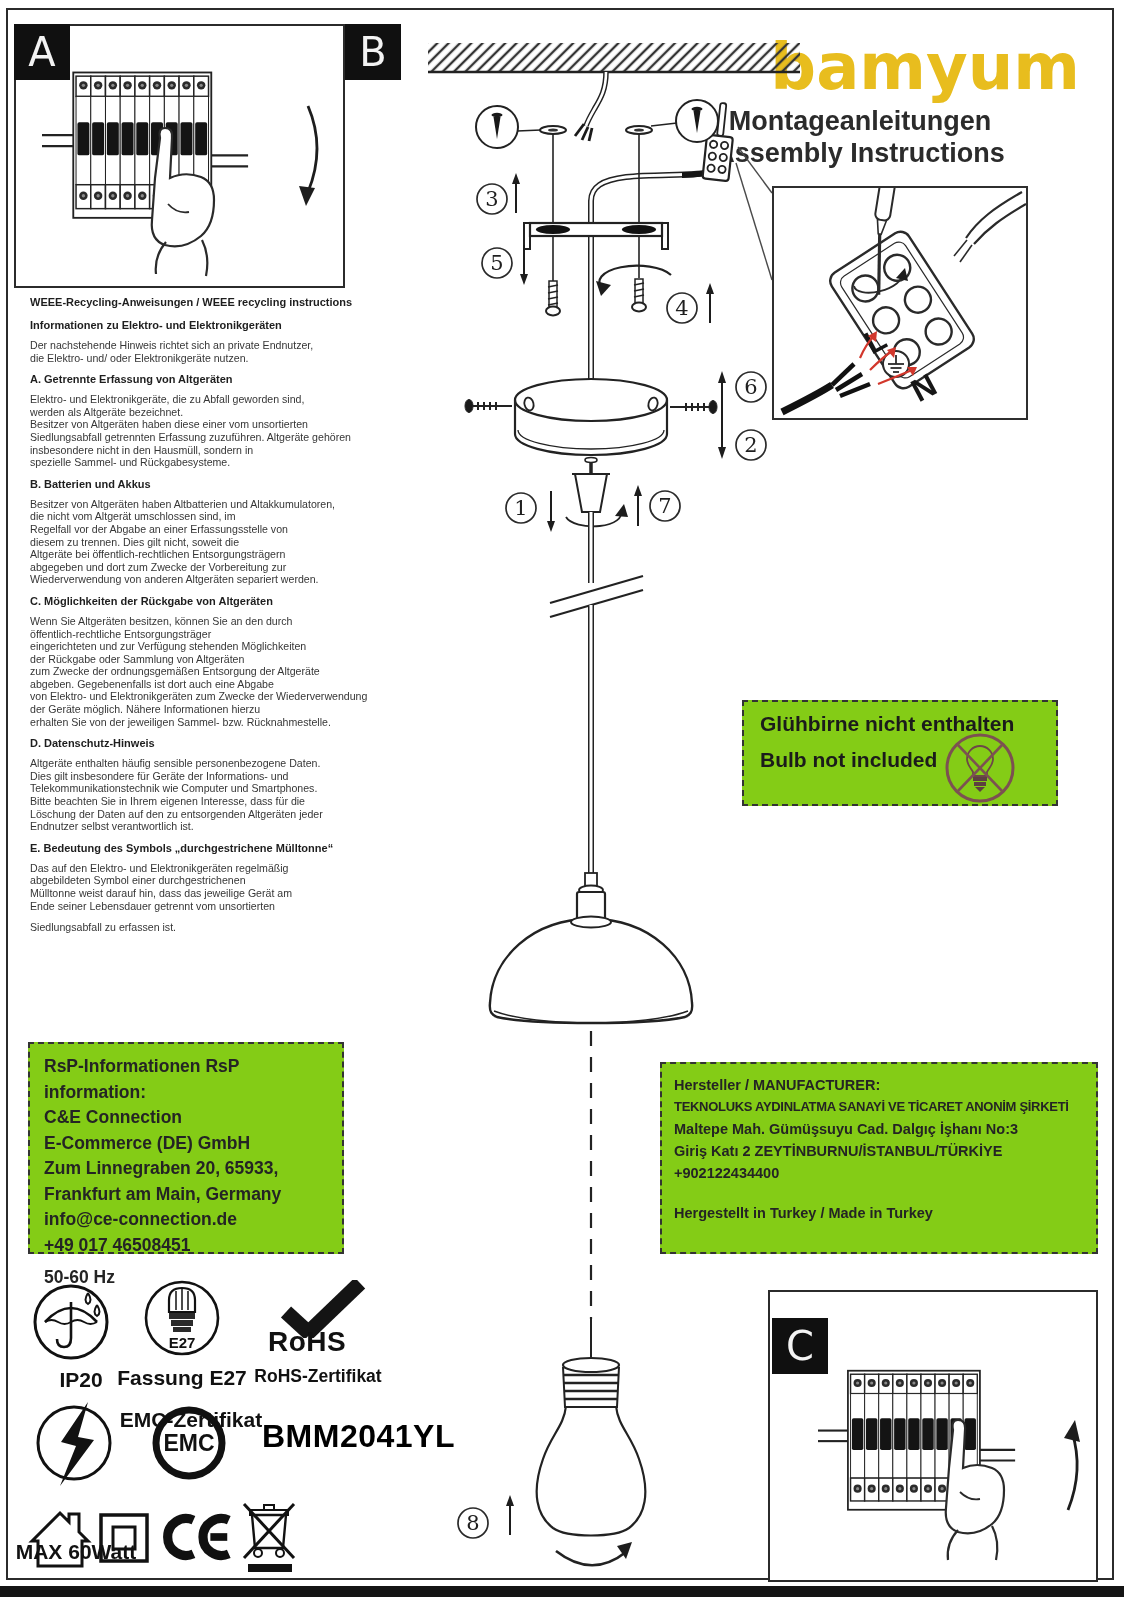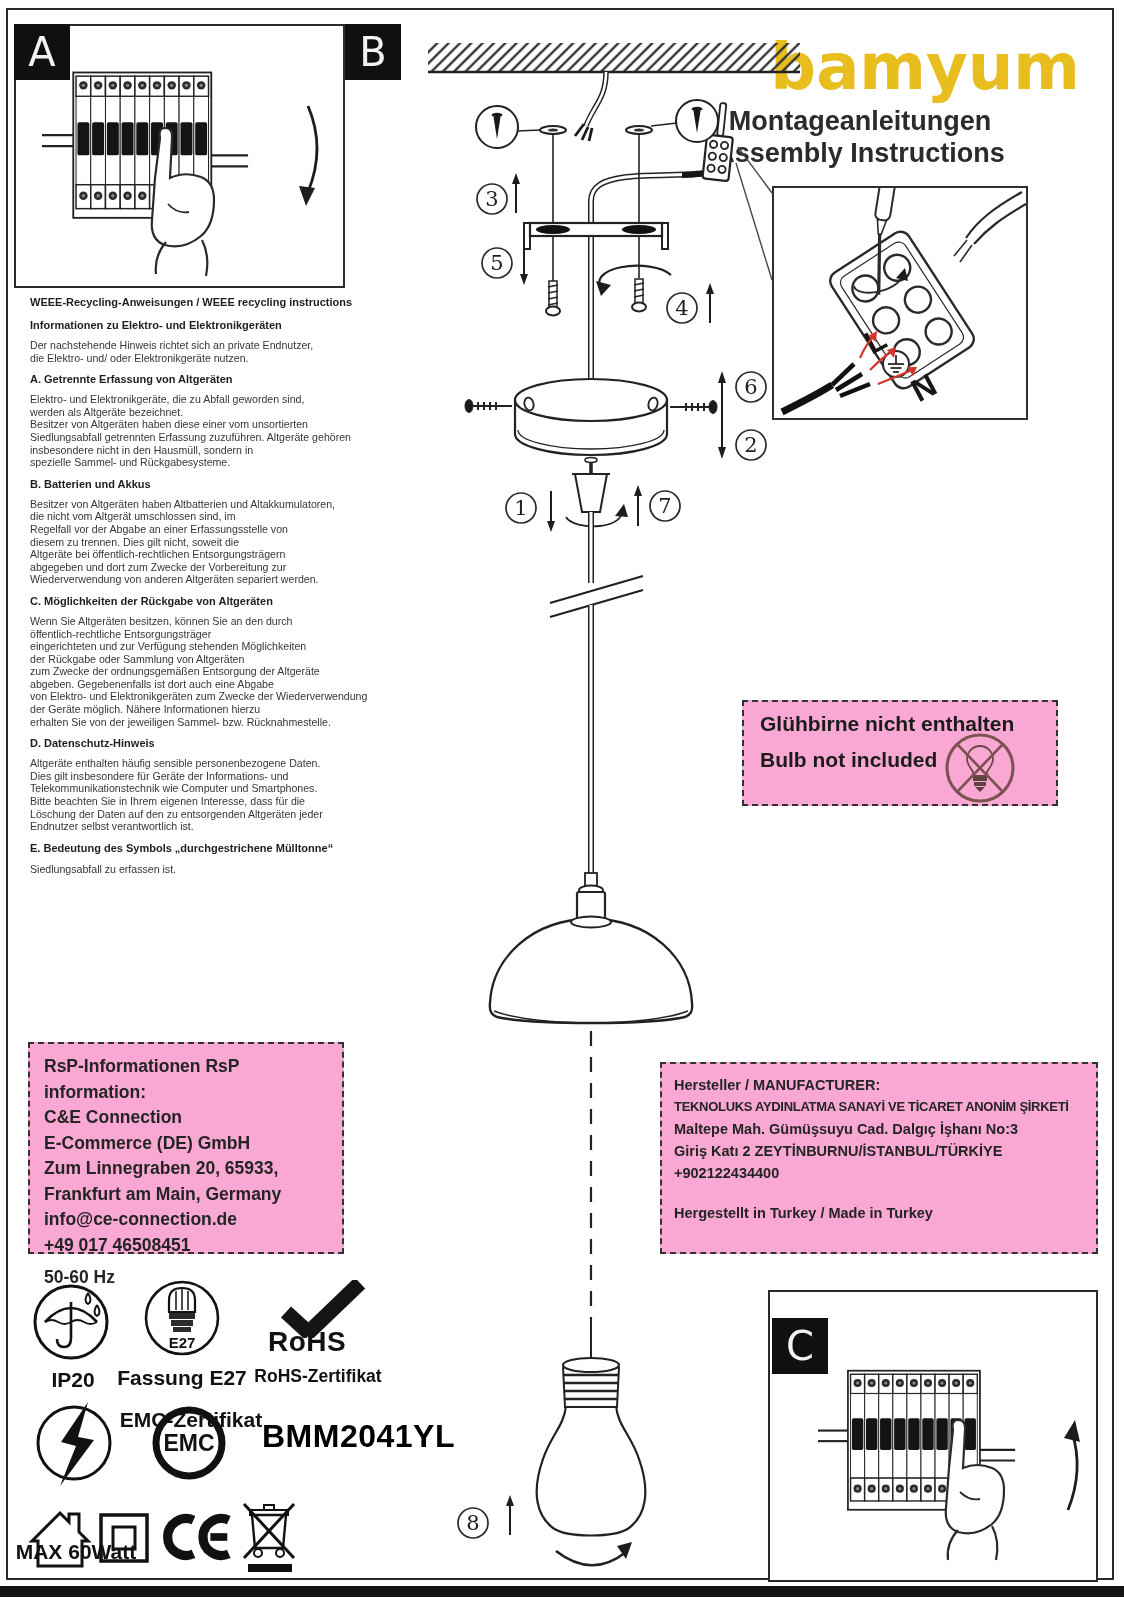--- a/index.html
+++ b/index.html
@@ -18,21 +18,21 @@
   .logo{left:690px;top:30px;width:390px;height:74px;line-height:74px;text-align:right;
         font-size:64px;font-weight:700;letter-spacing:0;color:#e8bd1e;
         font-family:"DejaVu Sans",sans-serif;}
   .sub{left:640px;width:440px;text-align:center;font-size:27px;font-weight:600;color:#2b2b2b;}
   
   .weee{left:30px;top:296px;width:404px;}
   .w-title{font-weight:700;font-size:11px;margin-bottom:11px;color:#1e1e1e;}
   .w-head{font-weight:700;font-size:11px;margin:9px 0 8px;color:#1e1e1e;}
   .w-body{font-size:10.6px;line-height:12.6px;white-space:pre-line;color:#363636;}
   
-  .dashed{border:2px dashed #333;background:#f9a8d4;}
+  .dashed{border:2px dashed #333;background:#84cc16;}
   .rsp{left:28px;top:1042px;width:316px;height:212px;padding:10px 0 0 14px;box-sizing:border-box;}
   .rsp-line{font-size:17.5px;font-weight:700;color:#242424;line-height:25.5px;}
   .rsp-last{margin-top:7px;}
   .mfr{left:660px;top:1062px;width:438px;height:192px;padding:10px 0 0 12px;box-sizing:border-box;}
   .mfr-line{font-size:14.5px;font-weight:700;color:#242424;line-height:22px;}
   .mfr-long{font-size:13px;letter-spacing:-0.3px;}
   .mfr-made{margin-top:18px;}
   .bulb-box{left:742px;top:700px;width:312px;height:102px;}
   .bulb-line{position:absolute;left:16px;font-size:21px;font-weight:600;color:#1b1b1b;}
   
@@ -399,20 +399,24 @@
 der Geräte möglich. Nähere Informationen hierzu
 erhalten Sie von der jeweiligen Sammel- bzw. Rücknahmestelle.</div>
   <div class="w-head">D. Datenschutz-Hinweis</div>
   <div class="w-body">Altgeräte enthalten häufig sensible personenbezogene Daten.
 Dies gilt insbesondere für Geräte der Informations- und
 Telekommunikationstechnik wie Computer und Smartphones.
  Bitte beachten Sie in Ihrem eigenen Interesse, dass für die
 Löschung der Daten auf den zu entsorgenden Altgeräten jeder
 Endnutzer selbst verantwortlich ist.</div>
   <div class="w-head">E. Bedeutung des Symbols „durchgestrichene Mülltonne“</div>
+  <div class="w-body">Das auf den Elektro- und Elektronikgeräten regelmäßig
+ abgebildeten Symbol einer durchgestrichenen
+Mülltonne weist darauf hin, dass das jeweilige Gerät am
+Ende seiner Lebensdauer getrennt vom unsortierten</div>
   <div class="w-body" style="margin-top:9px;">Siedlungsabfall zu erfassen ist.</div>
 </div>
 
 <div class="abs dashed rsp">
   <div class="rsp-line">RsP-Informationen RsP information:</div>
   <div class="rsp-line">C&amp;E Connection</div>
   <div class="rsp-line">E-Commerce (DE) GmbH</div>
   <div class="rsp-line">Zum Linnegraben 20, 65933,</div>
   <div class="rsp-line">Frankfurt am Main, Germany</div>
   <div class="rsp-line">info@ce-connection.de</div>
@@ -431,21 +435,21 @@
 
 <svg class="abs" style="left:25px;top:1280px;" width="92" height="84" viewBox="0 0 92 84">
   <circle cx="46" cy="42" r="36" fill="none" stroke="#111" stroke-width="3"></circle>
   <path d="M20,42 Q46,14 72,42" fill="none" stroke="#111" stroke-width="2.6"></path>
   <path d="M20,42 q6.5,-4 13,0 q6.5,4 13,0 q6.5,-4 13,0 q6.5,4 13,0" fill="none" stroke="#111" stroke-width="2"></path>
   <line x1="46" y1="22" x2="46" y2="58" stroke="#111" stroke-width="2.6"></line>
   <path d="M46,58 q0,9 -7,9 q-7,0 -7,-8" fill="none" stroke="#111" stroke-width="2.6"></path>
   <path d="M63,13 q5,8 0,11 q-5,-3 0,-11" fill="none" stroke="#111" stroke-width="2"></path>
   <path d="M72,25 q5,8 0,11 q-5,-3 0,-11" fill="none" stroke="#111" stroke-width="2"></path>
 </svg>
-<div class="abs cert-label" style="left:28px;top:1368px;width:90px;font-size:21px;">IP20</div>
+<div class="abs cert-label" style="left:36px;top:1368px;width:90px;font-size:21px;">IP20</div>
 
 <svg class="abs" style="left:138px;top:1276px;" width="88" height="84" viewBox="0 0 88 84">
   <circle cx="44" cy="42" r="36" fill="none" stroke="#111" stroke-width="2.6"></circle>
   <path d="M31,36 L31,24 Q31,12 44,12 Q57,12 57,24 L57,36 Z" fill="none" stroke="#111" stroke-width="2.2"></path>
   <line x1="38" y1="15" x2="38" y2="34" stroke="#111" stroke-width="1.5"></line>
   <line x1="44" y1="13" x2="44" y2="34" stroke="#111" stroke-width="1.5"></line>
   <line x1="50" y1="15" x2="50" y2="34" stroke="#111" stroke-width="1.5"></line>
   <rect x="31" y="37" width="26" height="6" fill="#2b2b2b"></rect>
   <rect x="33" y="44" width="22" height="6" fill="#2b2b2b"></rect>
   <rect x="35" y="51" width="18" height="5" fill="#2b2b2b"></rect>

